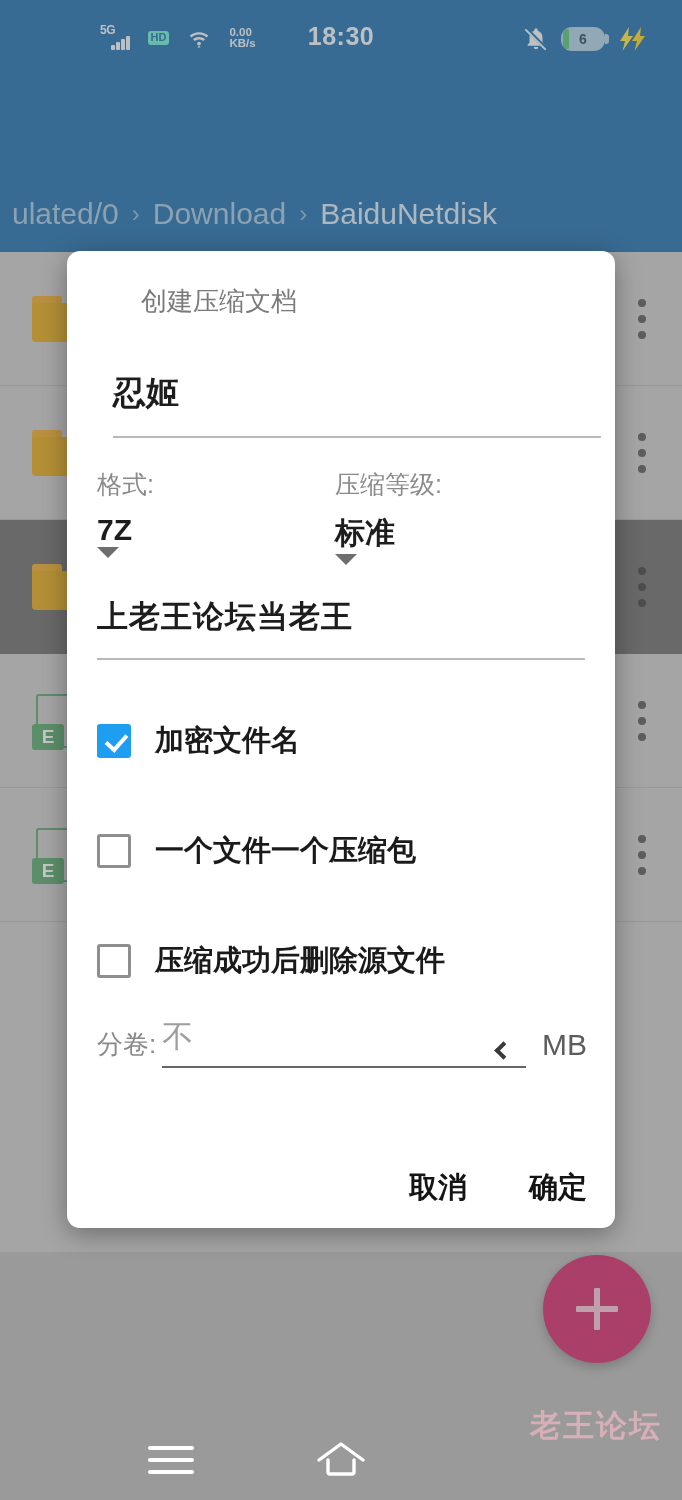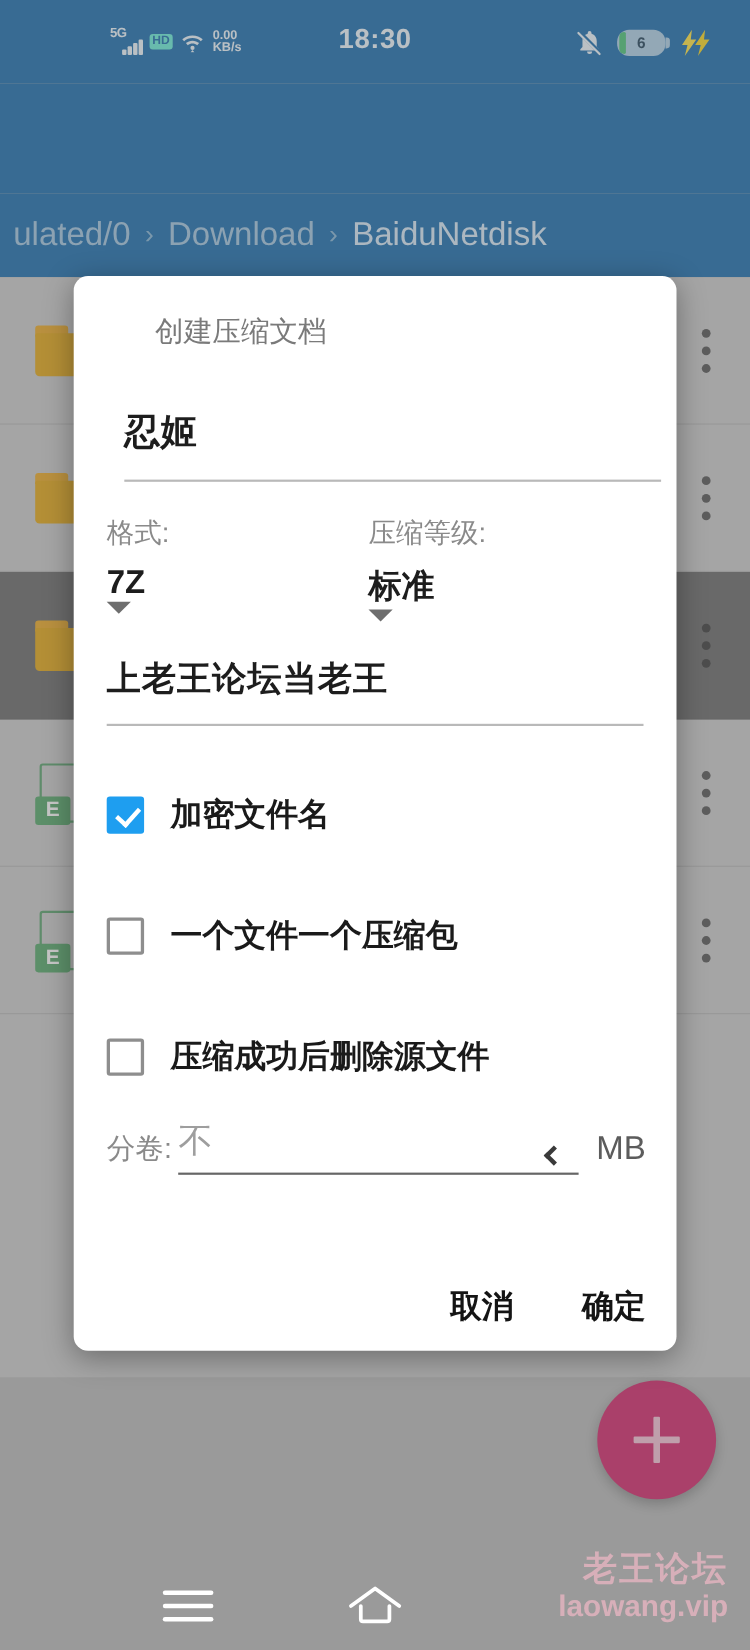--- a/index.html
+++ b/index.html
@@ -18,21 +18,21 @@
 
   
   #status-bar {
     position: absolute; top: 0; left: 0;
     width: 682px; height: 76px;
     background: #0b63a8;
     color: #eaf4fb;
   }
   .sb-left {
     position: absolute; left: 100px; top: 26px;
-    display: flex; align-items: center; gap: 6px;
+    display: flex; align-items: center; gap: 18px;
   }
   .sig-wrap { position: relative; display: flex; align-items: flex-end; height: 24px; }
   .sig-5g {
     position: absolute; left: 0; top: -3px;
     font-size: 12px; font-weight: bold; letter-spacing: -0.5px;
   }
   .bars { display: flex; align-items: flex-end; gap: 1.5px; margin-left: 11px; height: 16px; }
   .bars i { display: block; width: 3.5px; background: #eaf4fb; border-radius: 1px; }
   .bars i:nth-child(1) { height: 5px; }
   .bars i:nth-child(2) { height: 8px; }
@@ -466,21 +466,20 @@
     </div>
 
     <div class="dlg-buttons">
       <span class="dlg-btn">取消</span>
       <span class="dlg-btn">确定</span>
     </div>
   </div>
 
   <div id="watermark">
     <div class="wm-cn">老王论坛</div>
-    <div class="wm-en">laowang.vip</div>
   </div>
 
   <div id="nav-bar">
     <div class="nav-recents">
         <i></i>
         <i></i>
         <i></i>
       </div>
     <svg class="nav-home" viewBox="0 0 56 40">
       <path d="M6 20 28 4l22 16" stroke="#ffffff" stroke-width="3.4" fill="none" stroke-linecap="round" stroke-linejoin="round"></path>

